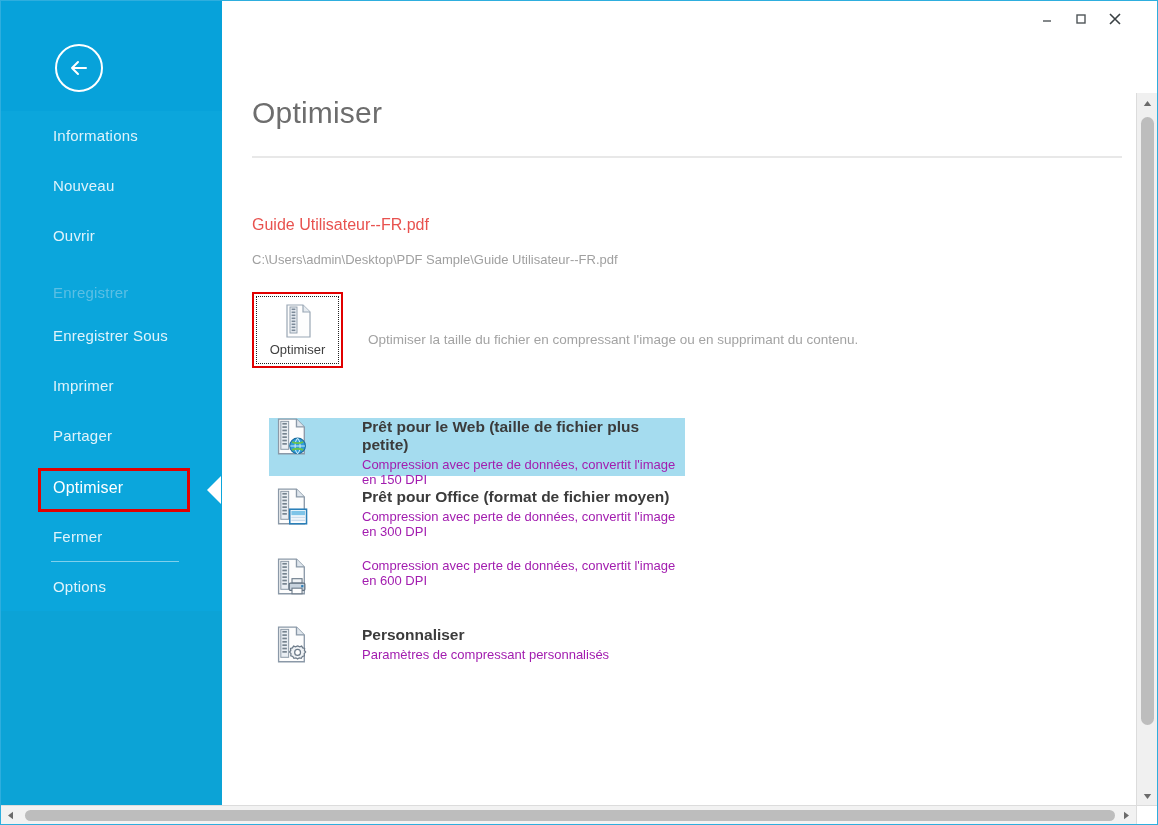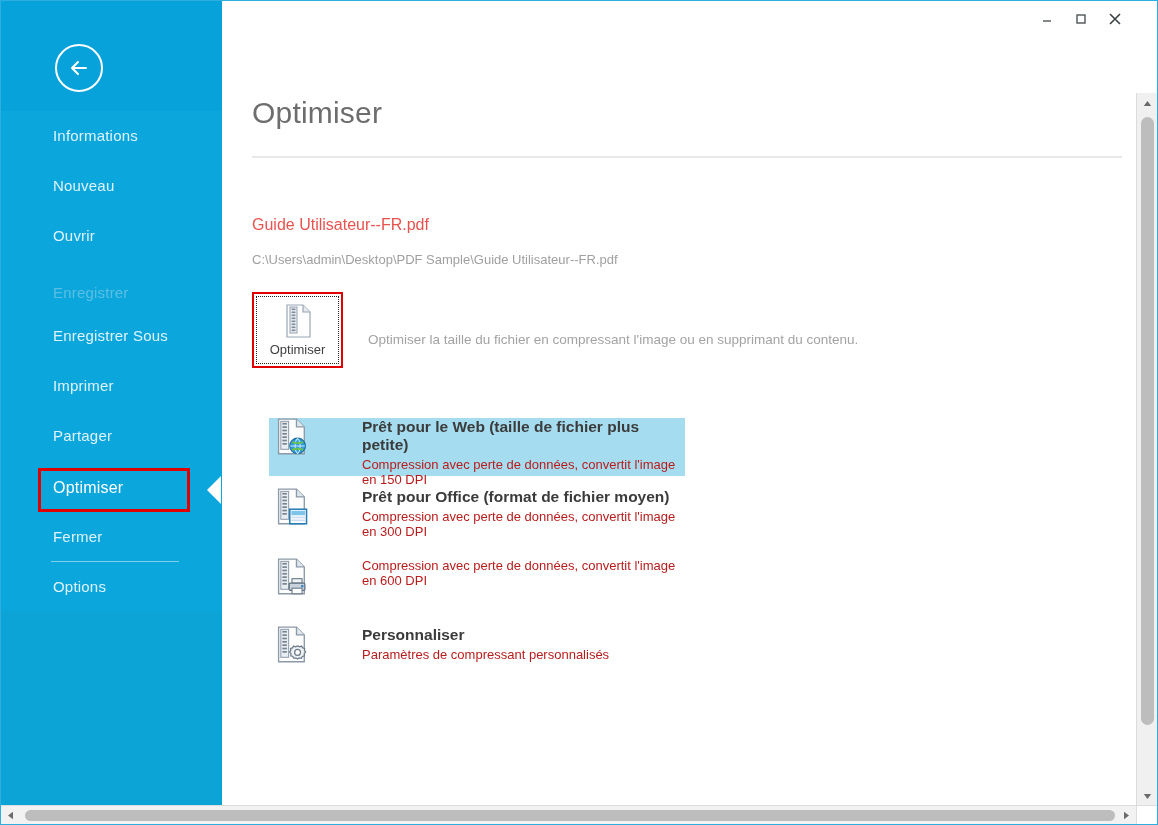--- a/index.html
+++ b/index.html
@@ -185,21 +185,21 @@
     flex: 0 0 auto;
   }
   .option-texts { display: flex; flex-direction: column; gap: 3px; }
   .option-title {
     font-size: 15.5px;
     font-weight: bold;
     color: #3b3b3b;
   }
   .option-sub {
     font-size: 13px;
-    color: #b91c1c;
+    color: #a21caf;
   }
 
   
   #vscroll {
     position: absolute;
     right: 0; top: 92px;
     width: 21px; height: 714px;
     background: #f0f0f0;
     border-left: 1px solid #dcdcdc;
   }

